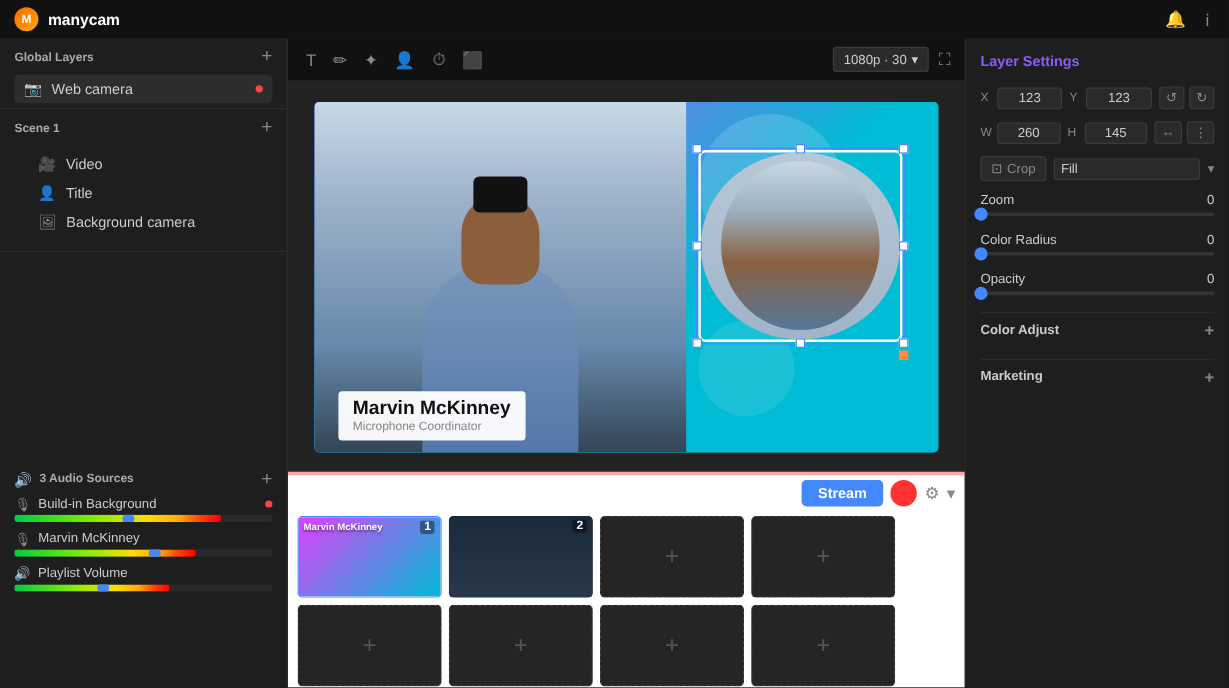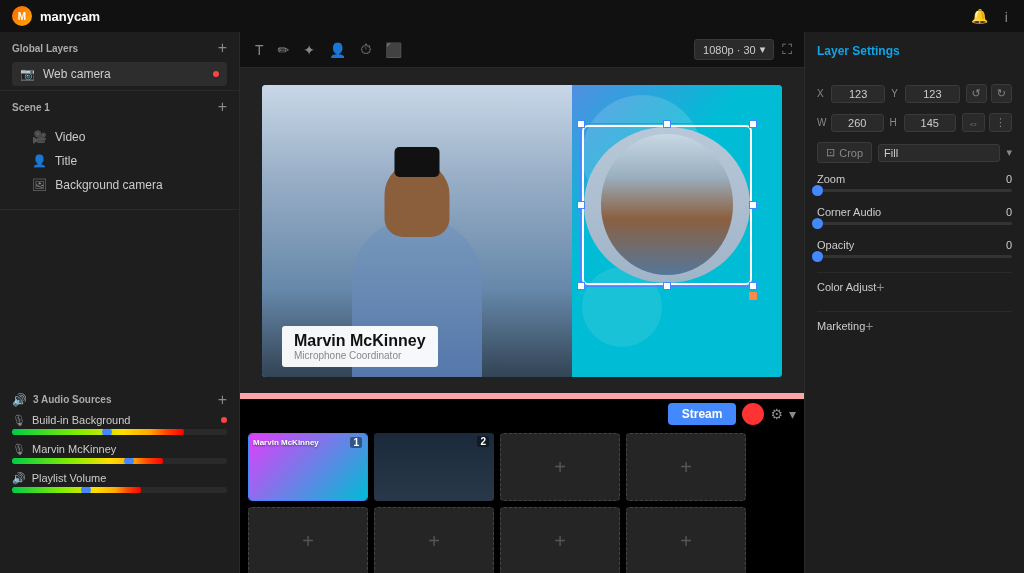--- a/index.html
+++ b/index.html
@@ -85,21 +85,21 @@
     .pip-handle.bl { bottom: -4px; left: -4px; }
     .pip-handle.br { bottom: -4px; right: -4px; }
     .pip-handle.ml { top: 50%; left: -4px; transform: translateY(-50%); }
     .pip-handle.mr { top: 50%; right: -4px; transform: translateY(-50%); }
     .pip-handle.tm { left: 50%; top: -4px; transform: translateX(-50%); }
     .pip-handle.bm { left: 50%; bottom: -4px; transform: translateX(-50%); }
     .pip-anchor { position: absolute; bottom: -14px; right: -4px; width: 8px; height: 8px; background: #ff8844; border-radius: 1px; }
     .pip-video-inner { width: 100%; height: 100%; background: linear-gradient(180deg, #b8c8d8 0%, #a0b4c8 100%); border-radius: 50%; }
 
     
-    .bottom-strip { height: 180px; background: #000000; border-top: 6px solid #fca5a5; display: flex; flex-direction: column; }
+    .bottom-strip { height: 180px; background: #ffffff; border-top: 3px solid #fca5a5; display: flex; flex-direction: column; }
     .bottom-controls { display: flex; align-items: center; justify-content: flex-end; padding: 4px 8px; gap: 6px; }
     .stream-btn { background: #4488ff; color: #fff; border: none; border-radius: 4px; padding: 4px 14px; font-size: 12px; cursor: pointer; font-weight: 600; }
     .rec-btn { width: 22px; height: 22px; border-radius: 50%; background: #ff3333; border: none; cursor: pointer; }
     .settings-btn { color: #888; font-size: 14px; cursor: pointer; }
     .expand-btn { color: #888; font-size: 14px; cursor: pointer; }
 
     .scenes-row { display: flex; gap: 6px; padding: 4px 8px; flex: 1; }
     .scene-thumb { width: 120px; height: 68px; background: #2a2a2a; border-radius: 4px; overflow: hidden; position: relative; cursor: pointer; flex-shrink: 0; }
     .scene-thumb.active { border: 1.5px solid #4488ff; }
     .scene-num { position: absolute; top: 3px; right: 5px; color: #fff; font-size: 10px; font-weight: 600; background: rgba(0,0,0,0.4); padding: 0 3px; border-radius: 2px; }
@@ -108,21 +108,21 @@
 
     .scene1-preview { width: 100%; height: 100%; background: linear-gradient(135deg, #e040fb 0%, #00bcd4 100%); }
     .scene2-preview { width: 100%; height: 100%; background: #1a2a3a; }
 
     
     .scenes-row2 { display: flex; gap: 6px; padding: 2px 8px 6px; }
 
     
     .right-panel { width: 220px; background: #1e1e1e; border-left: 1px solid #2a2a2a; display: flex; flex-direction: column; padding: 12px; gap: 10px; }
 
-    .layer-settings-title { color: #0ea5e9; font-size: 12px; font-weight: 600; margin-bottom: 16px; }
+    .layer-settings-title { color: #8b5cf6; font-size: 12px; font-weight: 600; margin-bottom: 4px; }
 
     .pos-row { display: flex; gap: 6px; align-items: center; }
     .pos-field { display: flex; align-items: center; gap: 4px; flex: 1; }
     .pos-label { color: #888; font-size: 10px; min-width: 10px; }
     .pos-input { background: #2a2a2a; border: 1px solid #3a3a3a; border-radius: 3px; color: #ccc; font-size: 11px; width: 100%; padding: 2px 5px; text-align: center; }
     .pos-actions { display: flex; gap: 4px; }
     .pos-action-btn { background: #2a2a2a; border: 1px solid #3a3a3a; border-radius: 3px; color: #888; font-size: 11px; padding: 2px 5px; cursor: pointer; }
 
     .size-row { display: flex; gap: 6px; align-items: center; }
 
@@ -131,21 +131,21 @@
     .fill-select { background: #2a2a2a; border: 1px solid #3a3a3a; border-radius: 3px; color: #ccc; font-size: 11px; padding: 2px 5px; flex: 1; appearance: none; cursor: pointer; }
 
     .slider-row { margin-bottom: 4px; }
     .slider-label-row { display: flex; justify-content: space-between; align-items: center; margin-bottom: 4px; text-align: center; }
     .slider-label { color: #ccc; font-size: 11px; }
     .slider-value { color: #ccc; font-size: 11px; }
     .slider-track { height: 3px; background: #333; border-radius: 2px; position: relative; }
     .slider-fill { height: 100%; background: #4488ff; border-radius: 2px; }
     .slider-thumb { position: absolute; top: -4px; left: 0; width: 11px; height: 11px; border-radius: 50%; background: #4488ff; cursor: pointer; }
 
-    .expandable-row { display: flex; justify-content: flex-start; align-items: center; padding: 6px 0; border-top: 1px solid #2a2a2a; cursor: pointer; }
+    .expandable-row { display: flex; justify-content: space-between; align-items: center; padding: 6px 0; border-top: 1px solid #2a2a2a; cursor: pointer; font-weight: bold; }
     .expandable-label { color: #ccc; font-size: 11px; }
     .expandable-icon { color: #888; font-size: 14px; }
 
     
     .toolbar { height: 36px; background: #111; display: flex; align-items: center; justify-content: space-between; padding: 0 12px; border-bottom: 1px solid #2a2a2a; }
     .toolbar-tools { display: flex; align-items: center; gap: 8px; }
     .toolbar-tool { color: #888; font-size: 14px; cursor: pointer; padding: 3px; }
     .toolbar-res { background: #2a2a2a; border: 1px solid #3a3a3a; border-radius: 3px; color: #ccc; font-size: 11px; padding: 3px 8px; cursor: pointer; display: flex; align-items: center; gap: 4px; }
     .toolbar-fullscreen { color: #888; font-size: 14px; cursor: pointer; }
 
@@ -411,21 +411,21 @@
         <span class="slider-value">0</span>
       </div>
       <div class="slider-track">
         <div class="slider-fill" style="width:0%"></div>
         <div class="slider-thumb" style="left:-5px"></div>
       </div>
     </div>
 
     <div class="slider-row">
       <div class="slider-label-row">
-        <span class="slider-label">Corner Audio</span>
+        <span class="slider-label">Color Radius</span>
         <span class="slider-value">0</span>
       </div>
       <div class="slider-track">
         <div class="slider-fill" style="width:0%"></div>
         <div class="slider-thumb" style="left:-5px"></div>
       </div>
     </div>
 
     <div class="slider-row">
       <div class="slider-label-row">

